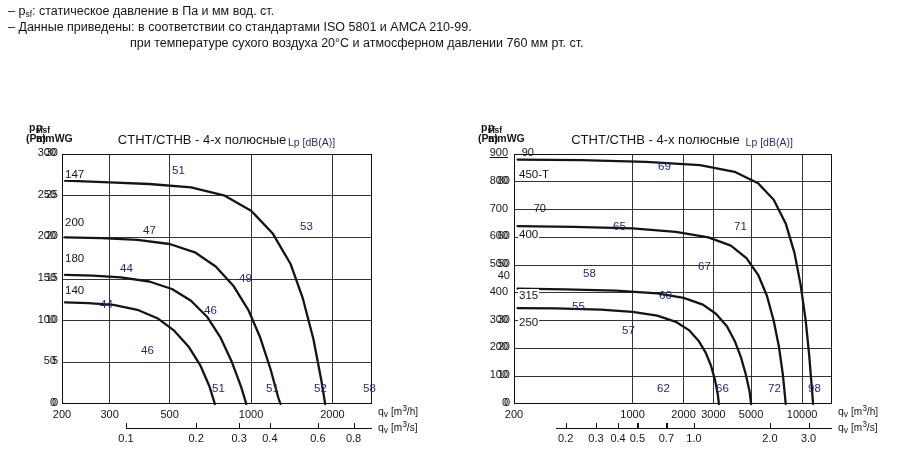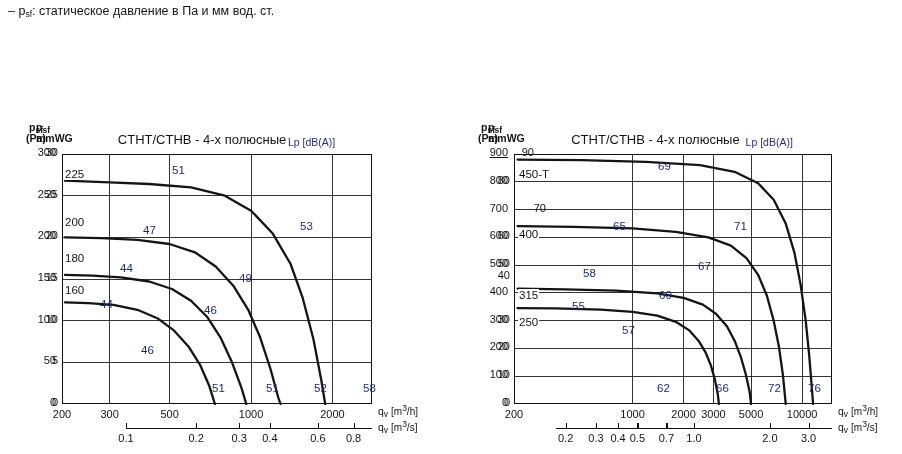--- a/index.html
+++ b/index.html
@@ -120,20 +120,22 @@
   }
   svg { position: absolute; left: 0; top: 0; overflow: visible; }
 </style>
 </head>
 <body>
 
 <div class="header">
   <div class="note">
     <span>– p</span><sub>sf</sub><span>: статическое давление в Па и мм вод. ст.</span>
   </div>
+  <div class="note">– Данные приведены: в соответствии со стандартами ISO 5801 и AMCA 210-99.</div>
+  <div class="note indent">при температуре сухого воздуха 20°С и атмосферном давлении 760 мм рт. ст.</div>
 </div>
 
 <div class="chart" id="chart-left">
     <div class="plot" style="left: 62px; top: 42px; width: 310px; height: 250px;"></div>
     <div class="gridline" style="left: 62px; top: 249.833px; width: 310px; height: 1px; opacity: 0.85;"></div>
     <div class="gridline" style="left: 62px; top: 208.167px; width: 310px; height: 1px; opacity: 0.85;"></div>
     <div class="gridline" style="left: 62px; top: 166.5px; width: 310px; height: 1px; opacity: 0.85;"></div>
     <div class="gridline" style="left: 62px; top: 124.833px; width: 310px; height: 1px; opacity: 0.85;"></div>
     <div class="gridline" style="left: 62px; top: 83.1667px; width: 310px; height: 1px; opacity: 0.85;"></div>
     <div class="gridline" style="left: 109.128px; top: 42px; width: 1px; height: 250px; opacity: 0.85;"></div>
@@ -163,24 +165,24 @@
     <div class="axis-label" style="left: 36px; top: 10px; width: 46px; text-align: left;">p<sub>sf</sub><br>mmWG</div>
     <div class="axis-label" style="left: 378px; top: 294px; width: 70px; text-align: left; font-weight: normal;">q<sub>v</sub> <span class="u">[m<sup>3</sup>/h]</span></div>
     <div class="chart-title" style="left: 117.8px; top: 20px;">CTHT/CTHB - 4-х полюсные</div>
     <div class="lp-label" style="left: 279px; top: 24px;">Lp [dB(A)]</div>
     <svg width="452" height="338">
       <polyline points="64.9,68.7 109.6,70.3 149.2,72.0 191.0,75.3 224.8,83.7 251.1,98.7 272.5,121.2 290.6,152.0 302.5,185.3 313.4,227.0 321.4,268.7 325.2,292.0" fill="none" stroke="#141414" stroke-width="2.3" stroke-linecap="round" stroke-linejoin="round"></polyline>
       <polyline points="64.9,125.3 101.5,126.2 137.4,127.8 169.6,132.0 194.9,140.3 215.7,154.5 233.3,173.7 248.7,198.7 260.1,225.3 270.5,257.0 278.2,285.3 280.5,292.0" fill="none" stroke="#141414" stroke-width="2.3" stroke-linecap="round" stroke-linejoin="round"></polyline>
       <polyline points="64.9,162.8 92.8,163.7 120.8,165.3 149.2,169.5 172.0,177.0 191.0,188.7 207.5,205.3 220.4,225.3 232.0,250.3 241.3,275.3 246.3,292.0" fill="none" stroke="#141414" stroke-width="2.3" stroke-linecap="round" stroke-linejoin="round"></polyline>
       <polyline points="64.9,190.3 88.2,191.2 113.5,192.8 137.4,197.8 157.3,206.2 174.2,218.7 189.1,235.3 200.5,253.7 209.2,273.7 214.9,292.0" fill="none" stroke="#141414" stroke-width="2.3" stroke-linecap="round" stroke-linejoin="round"></polyline>
     </svg>
-    <div class="series-label" style="left: 64px; top: 56px;">225</div>
+    <div class="series-label" style="left: 64px; top: 56px;">147</div>
     <div class="series-label" style="left: 64px; top: 104px;">200</div>
     <div class="series-label" style="left: 64px; top: 140px;">180</div>
-    <div class="series-label" style="left: 64px; top: 172px;">160</div>
+    <div class="series-label" style="left: 64px; top: 172px;">140</div>
     <div class="curve-label" style="left: 172px; top: 52px;">51</div>
     <div class="curve-label" style="left: 300px; top: 108px;">53</div>
     <div class="curve-label" style="left: 363px; top: 270px;">58</div>
     <div class="curve-label" style="left: 143px; top: 112px;">47</div>
     <div class="curve-label" style="left: 239px; top: 160px;">49</div>
     <div class="curve-label" style="left: 314px; top: 270px;">52</div>
     <div class="curve-label" style="left: 120px; top: 150px;">44</div>
     <div class="curve-label" style="left: 204px; top: 192px;">46</div>
     <div class="curve-label" style="left: 266px; top: 270px;">51</div>
     <div class="curve-label" style="left: 100px; top: 186px;">44</div>
@@ -253,21 +255,21 @@
       <polyline points="65.6,114.2 121.7,114.8 180.5,116.4 223.8,119.8 256.4,125.3 278.9,133.7 294.5,146.2 306.1,162.8 314.9,183.7 321.7,208.7 327.0,235.1 330.9,262.8 333.2,286.4 333.7,292.0" fill="none" stroke="#141414" stroke-width="2.3" stroke-linecap="round" stroke-linejoin="round"></polyline>
       <polyline points="65.6,176.7 113.1,177.3 164.1,178.7 205.3,181.4 231.6,185.9 250.9,192.6 263.9,201.7 274.9,214.2 282.6,228.7 288.8,244.8 293.7,262.0 297.6,279.5 299.1,292.0" fill="none" stroke="#141414" stroke-width="2.3" stroke-linecap="round" stroke-linejoin="round"></polyline>
       <polyline points="65.6,196.2 103.2,196.4 148.8,197.6 180.5,199.8 205.3,203.7 223.8,209.8 236.9,218.1 246.5,228.7 253.7,240.6 259.0,253.7 262.9,267.6 265.8,282.3 266.9,292.0" fill="none" stroke="#141414" stroke-width="2.3" stroke-linecap="round" stroke-linejoin="round"></polyline>
     </svg>
     <div class="series-label" style="left: 66px; top: 56px;">450-T</div>
     <div class="series-label" style="left: 66px; top: 116px;">400</div>
     <div class="series-label" style="left: 66px; top: 177px;">315</div>
     <div class="series-label" style="left: 66px; top: 204px;">250</div>
     <div class="curve-label" style="left: 206px; top: 48px;">69</div>
     <div class="curve-label" style="left: 282px; top: 108px;">71</div>
-    <div class="curve-label" style="left: 356px; top: 270px;">76</div>
+    <div class="curve-label" style="left: 356px; top: 270px;">98</div>
     <div class="curve-label" style="left: 161px; top: 108px;">65</div>
     <div class="curve-label" style="left: 246px; top: 148px;">67</div>
     <div class="curve-label" style="left: 316px; top: 270px;">72</div>
     <div class="curve-label" style="left: 131px; top: 155px;">58</div>
     <div class="curve-label" style="left: 207px; top: 177px;">60</div>
     <div class="curve-label" style="left: 264px; top: 270px;">66</div>
     <div class="curve-label" style="left: 120px; top: 188px;">55</div>
     <div class="curve-label" style="left: 170px; top: 212px;">57</div>
     <div class="curve-label" style="left: 205px; top: 270px;">62</div>
     <div class="axis2-line" style="left: 104px; top: 316px; width: 276px;"></div>

